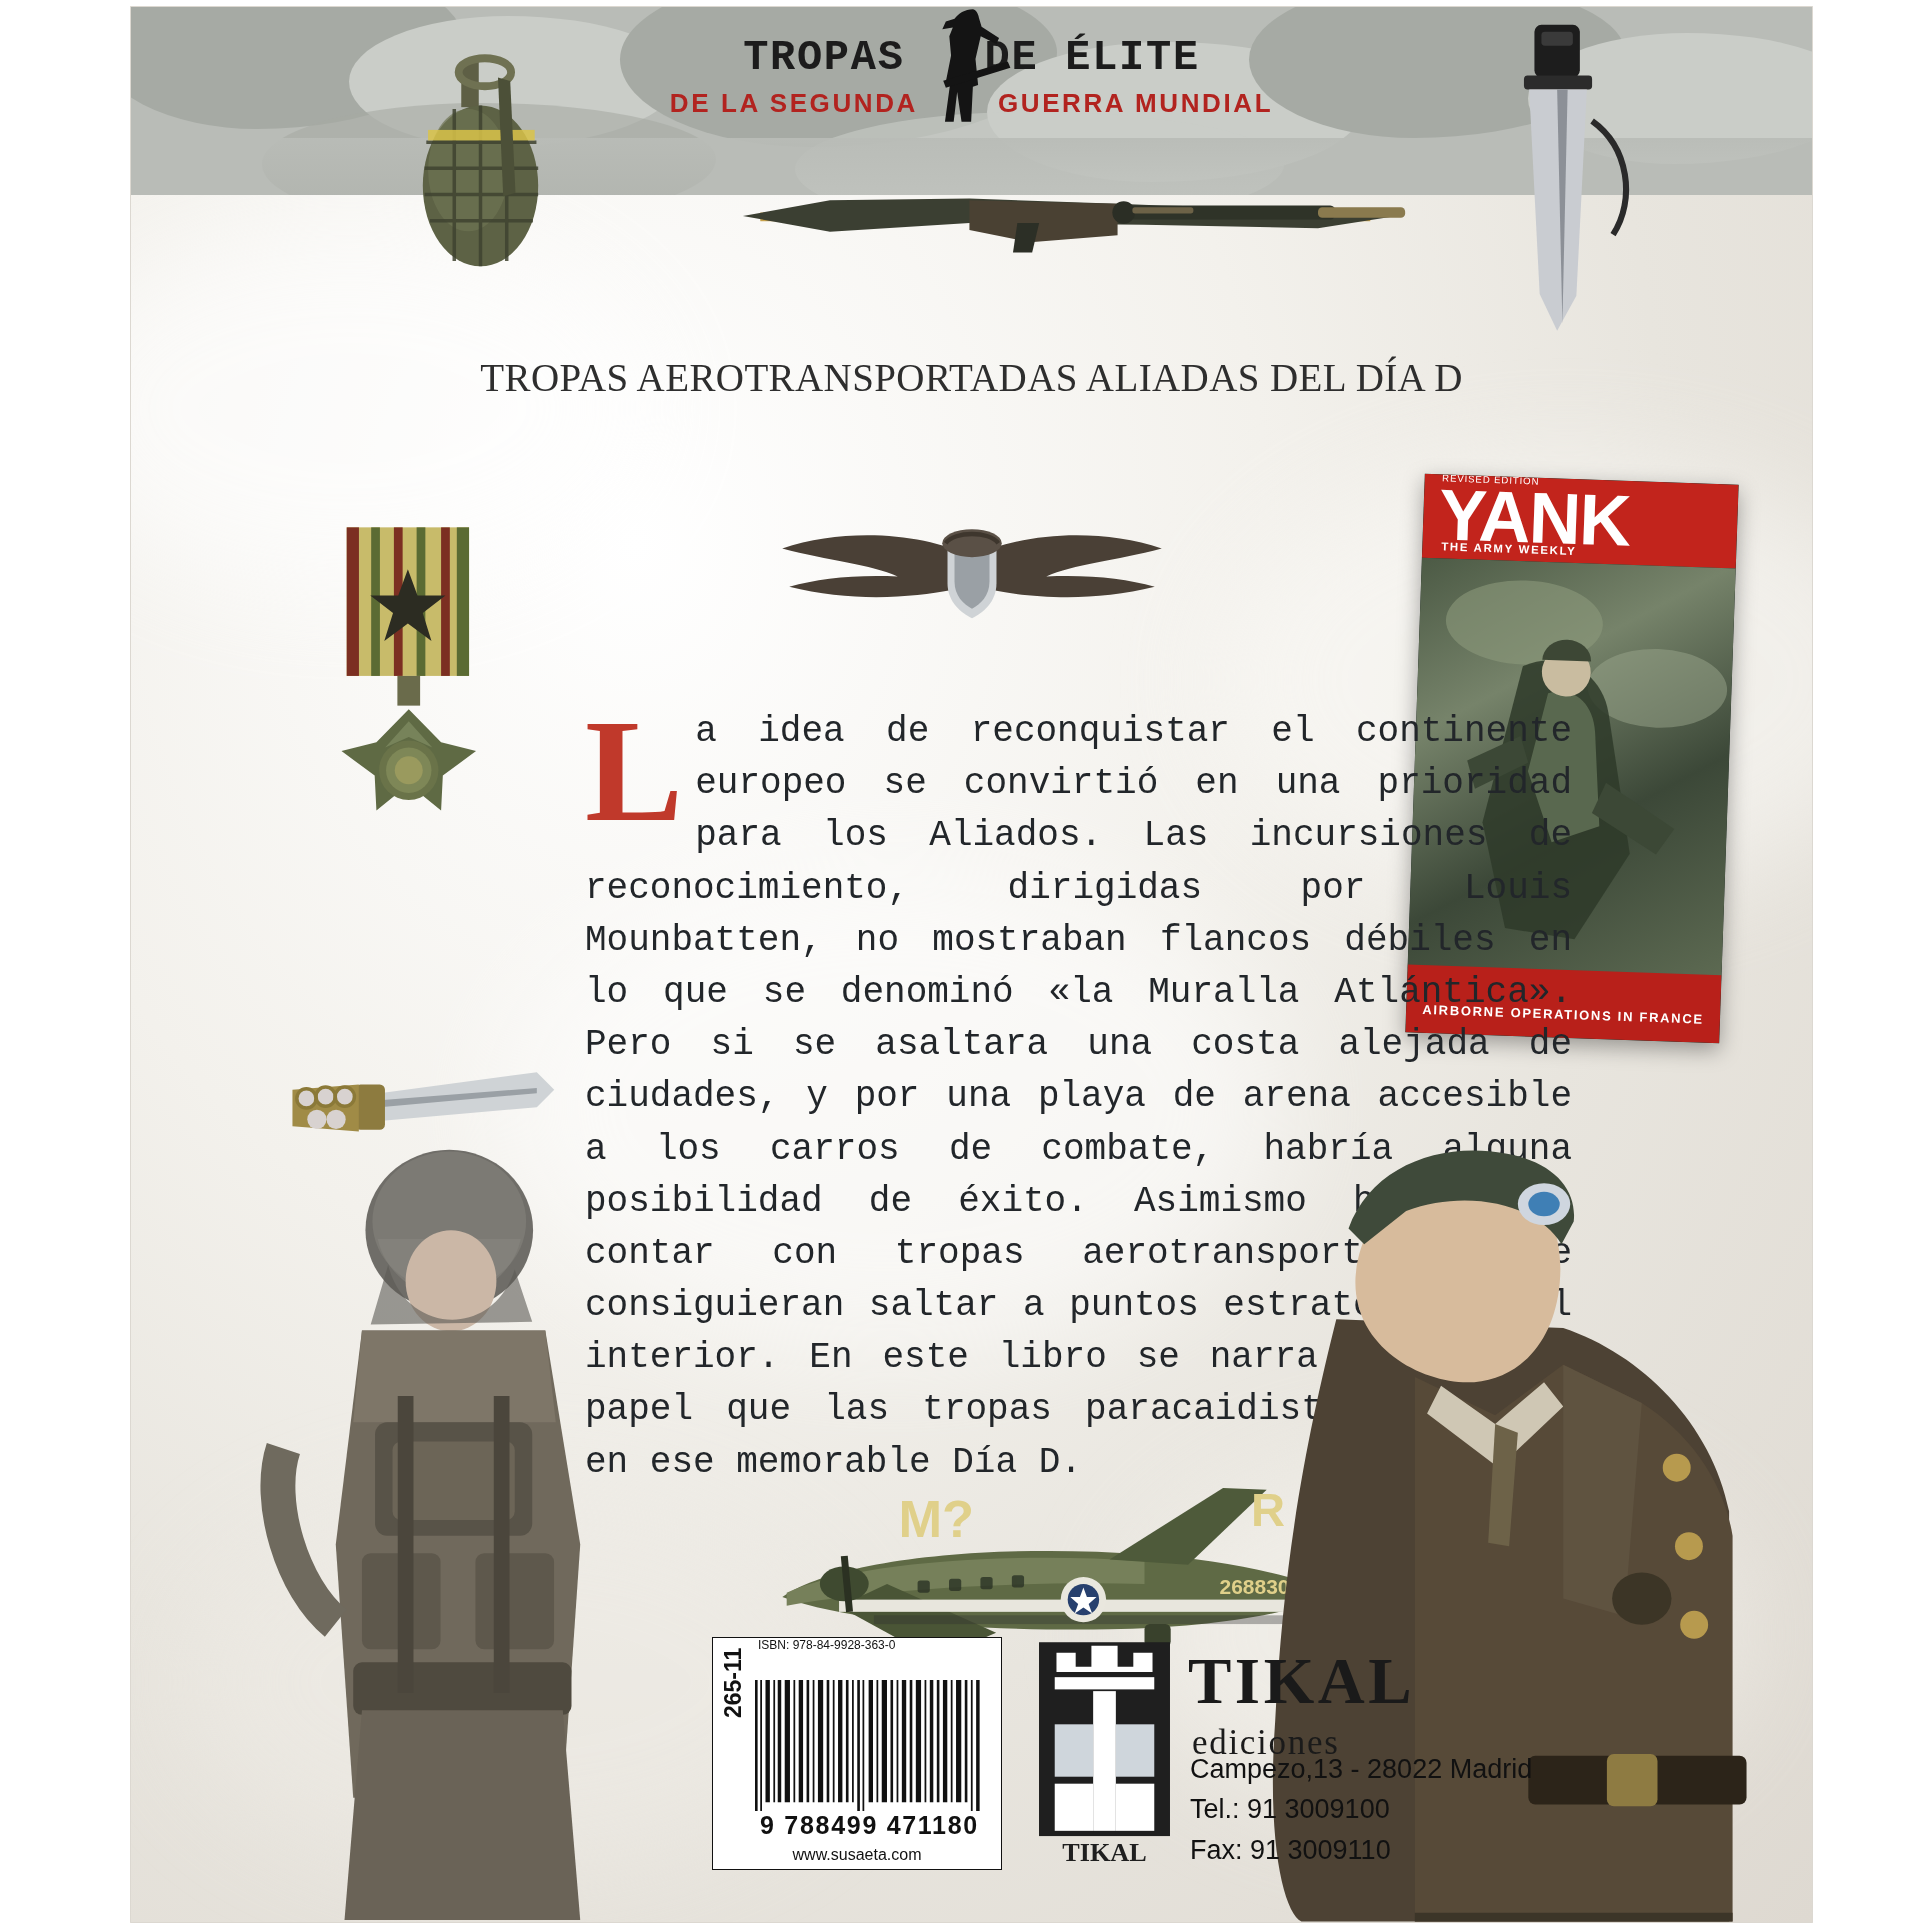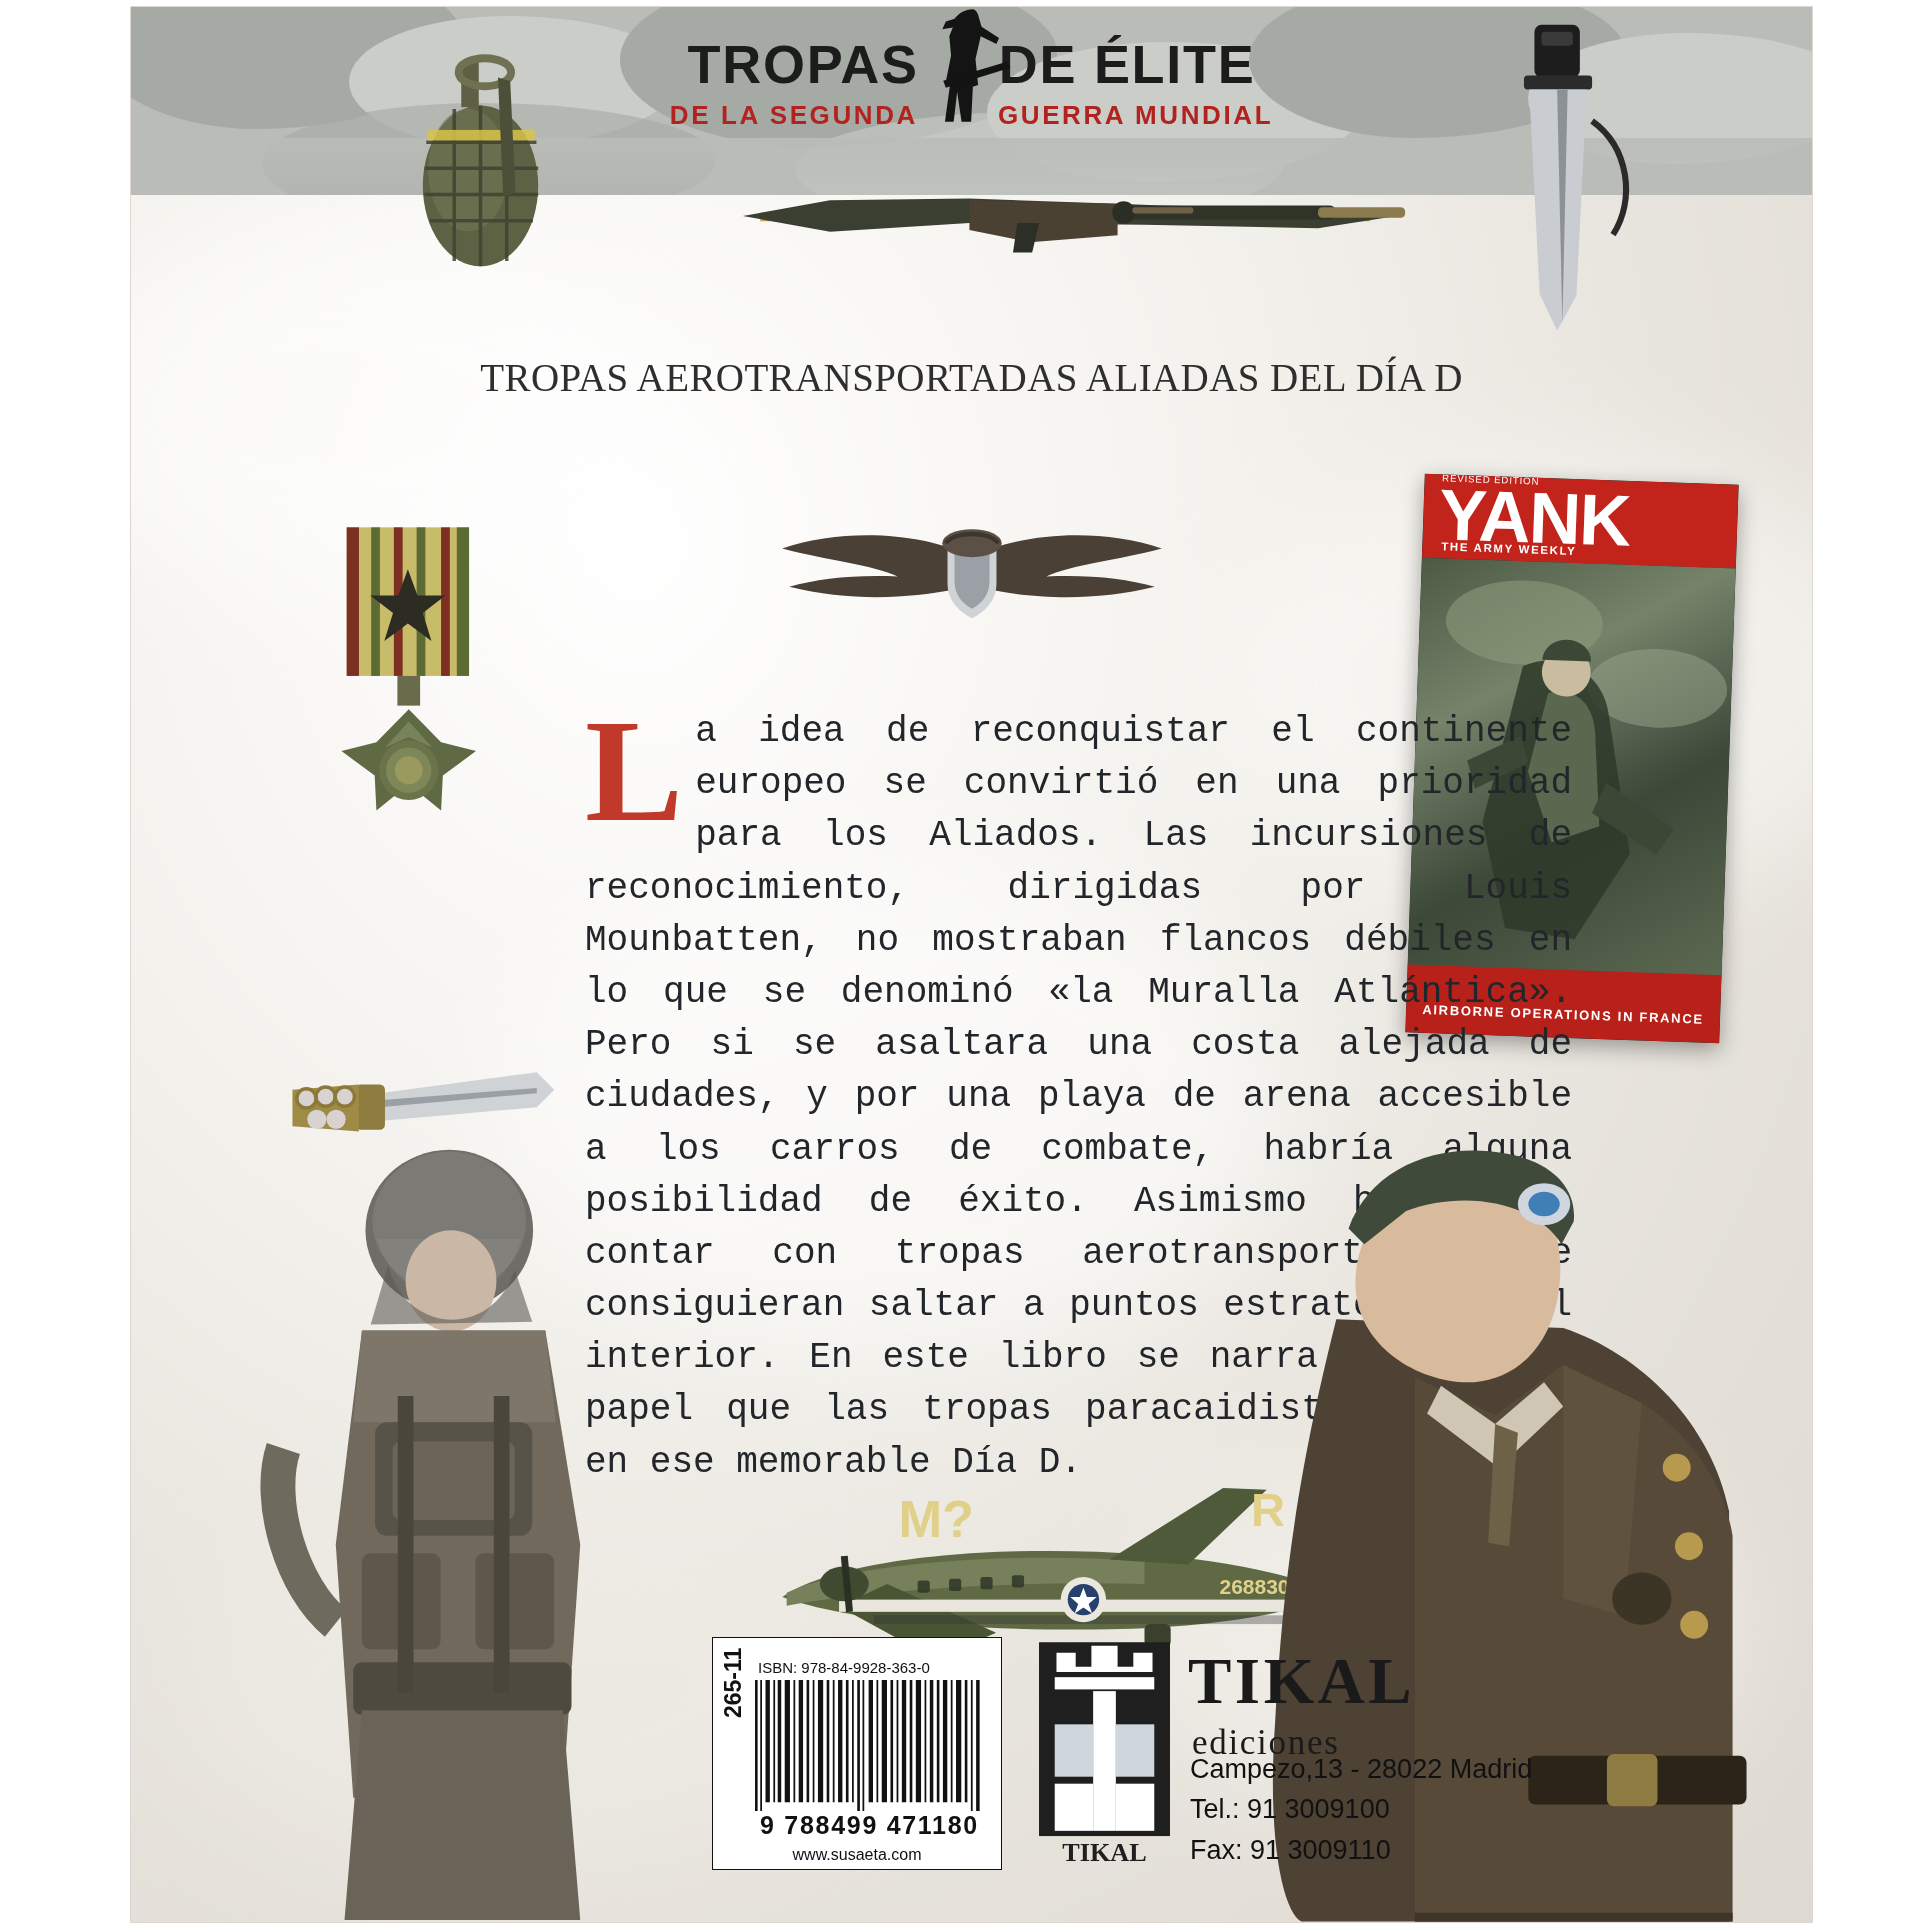--- a/index.html
+++ b/index.html
@@ -25,21 +25,21 @@
 
   
   .camo{position:absolute;left:0;top:0;width:100%;height:188px;background:#b9bcb7;overflow:hidden;}
   .camo .blob{position:absolute;background:#a6aaa4;border-radius:48% 52% 56% 44% / 50% 46% 54% 50%;}
   .camo .blob.light{background:#cacdc8;}
   .camo-fade{position:absolute;left:0;top:131px;width:100%;height:105px;
     background:linear-gradient(to bottom, rgba(185,188,183,.95), rgba(185,188,183,0));}
 
   
   .series{position:absolute;left:0;top:30px;width:100%;text-align:center;z-index:6;}
-  .series-main{font-family:Liberation Sans, sans-serif;font-weight:bold;font-size:54px;letter-spacing:1.7px;color:#1c1c1c;line-height:1;}
+  .series-main{font-family:Liberation Mono, monospace;font-weight:bold;font-size:42px;letter-spacing:1.7px;color:#1c1c1c;line-height:1;}
   .series-main .gap{display:inline-block;width:80px;}
   .series-sub{font-family:"Liberation Sans",sans-serif;font-weight:bold;font-size:26px;letter-spacing:2.6px;color:#b2231f;margin-top:8.7px;}
   .series-sub .gap{display:inline-block;width:80px;}
   .soldier-silhouette{position:absolute;left:50%;top:-3.5px;transform:translateX(-50%);z-index:7;}
 
   
   .rifle{position:absolute;left:576px;top:148px;width:734px;height:122px;z-index:5;}
 
   
   .grenade{position:absolute;left:262px;top:39px;width:175px;height:236px;z-index:5;}
@@ -87,21 +87,21 @@
 
   
   .plane{position:absolute;left:603px;top:1446px;width:629px;height:288px;z-index:6;}
 
   
   .portrait{position:absolute;right:48px;bottom:0;width:611px;height:865px;z-index:6;}
 
   
   .barcode-box{position:absolute;left:581px;bottom:52px;width:288px;height:231px;background:#ffffff;
      border:1.7px solid #111;z-index:8;}
-  .barcode-isbn{position:absolute;left:45px;top:21px;font-size:15px;color:#111;font-family:"Liberation Sans",sans-serif;}
+  .barcode-isbn{position:absolute;left:45px;top:0;font-size:12px;color:#111;font-family:"Liberation Sans",sans-serif;}
   .barcode-side{position:absolute;left:7px;top:80px;font-size:23px;font-weight:bold;color:#111;
      transform:rotate(-90deg);transform-origin:left top;}
   .barcode-bars{position:absolute;left:42px;top:42px;width:229px;height:131px;}
   .barcode-num{position:absolute;left:42px;top:173px;width:229px;text-align:center;font-size:25px;
      font-family:"Liberation Sans",sans-serif;letter-spacing:1.7px;color:#111;font-weight:bold;}
   .barcode-url{position:absolute;left:0;bottom:5.2px;width:100%;text-align:center;font-size:16px;color:#111;}
 
   .tikal-logo{position:absolute;left:908px;bottom:51px;width:131px;height:234px;z-index:8;}
   .tikal-name{position:absolute;left:1057px;bottom:203px;font-family:"Liberation Serif",serif;
      font-weight:bold;font-size:65px;letter-spacing:3.5px;color:#1a1a1a;z-index:8;}

